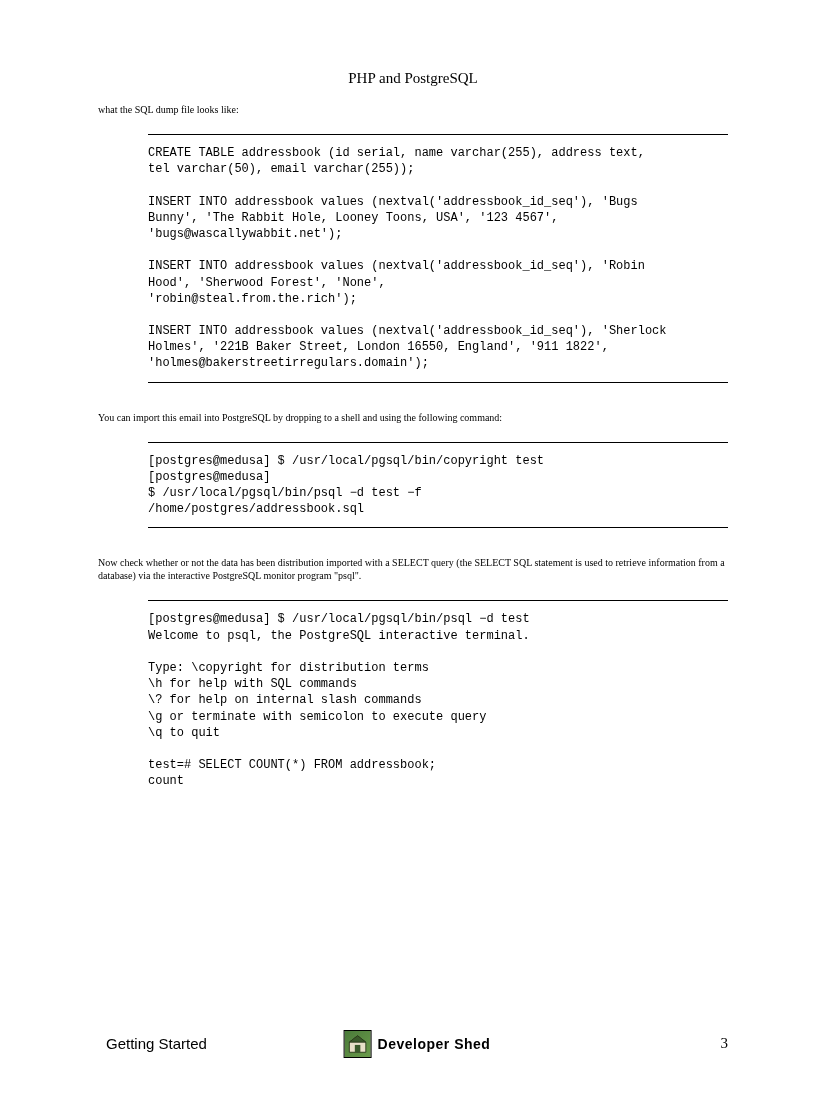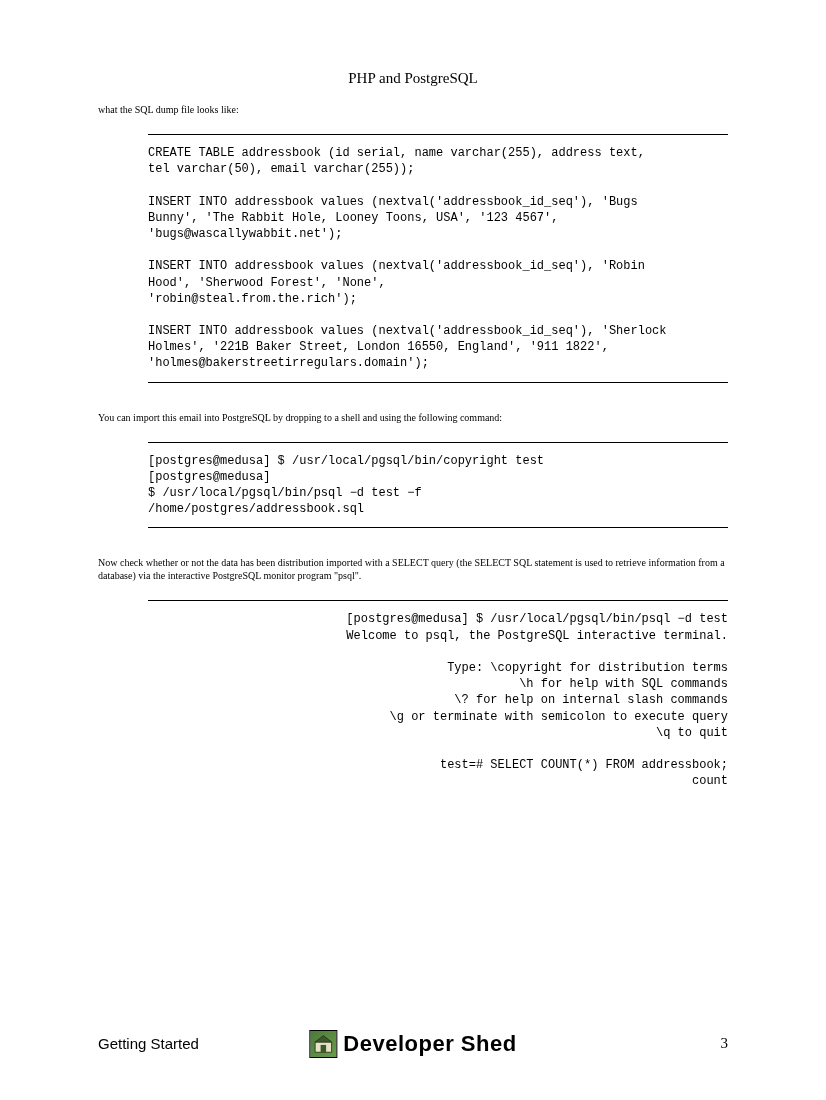--- a/index.html
+++ b/index.html
@@ -29,21 +29,21 @@
     padding: 10px 0;
     font-family: "Courier New", Courier, monospace;
     font-size: 12px;
     line-height: 1.35;
     white-space: pre-wrap;
     word-wrap: break-word;
   }
   .footer {
     position: absolute;
     bottom: 48px;
-    left: 98px;
+    left: 106px;
     right: 98px;
     display: flex;
     align-items: center;
     justify-content: space-between;
   }
   .footer-left {
     font-family: Arial, Helvetica, sans-serif;
     font-size: 15px;
   }
   .footer-center {
@@ -61,21 +61,21 @@
     background: linear-gradient(135deg, #4a7a3a 0%, #6b9b4a 100%);
     display: inline-flex;
     align-items: center;
     justify-content: center;
     position: relative;
   }
   .footer-logo-icon svg { width: 22px; height: 22px; }
   .footer-logo-text {
     font-family: Arial, Helvetica, sans-serif;
     font-weight: bold;
-    font-size: 22px;
+    font-size: 14px;
     letter-spacing: 0.5px;
   }
   .footer-right {
     font-size: 15px;
   }
 </style>
 </head>
 <body>
 
 <div class="header-title">PHP and PostgreSQL</div>
@@ -99,21 +99,21 @@
 
 <div class="body-text">You can import this email into PostgreSQL by dropping to a shell and using the following command:</div>
 
 <div class="code-block">[postgres@medusa] $ /usr/local/pgsql/bin/copyright test
 [postgres@medusa]
 $ /usr/local/pgsql/bin/psql −d test −f
 /home/postgres/addressbook.sql</div>
 
 <div class="body-text">Now check whether or not the data has been distribution imported with a SELECT query (the SELECT SQL statement is used to retrieve information from a database) via the interactive PostgreSQL monitor program "psql".</div>
 
-<div class="code-block" style="border-bottom:none;margin-bottom:0;text-align:right;">[postgres@medusa] $ /usr/local/pgsql/bin/psql −d test
+<div class="code-block" style="border-bottom:none;margin-bottom:0;">[postgres@medusa] $ /usr/local/pgsql/bin/psql −d test
 Welcome to psql, the PostgreSQL interactive terminal.
 
 Type: \copyright for distribution terms
 \h for help with SQL commands
 \? for help on internal slash commands
 \g or terminate with semicolon to execute query
 \q to quit
 
 test=# SELECT COUNT(*) FROM addressbook;
 count</div>

